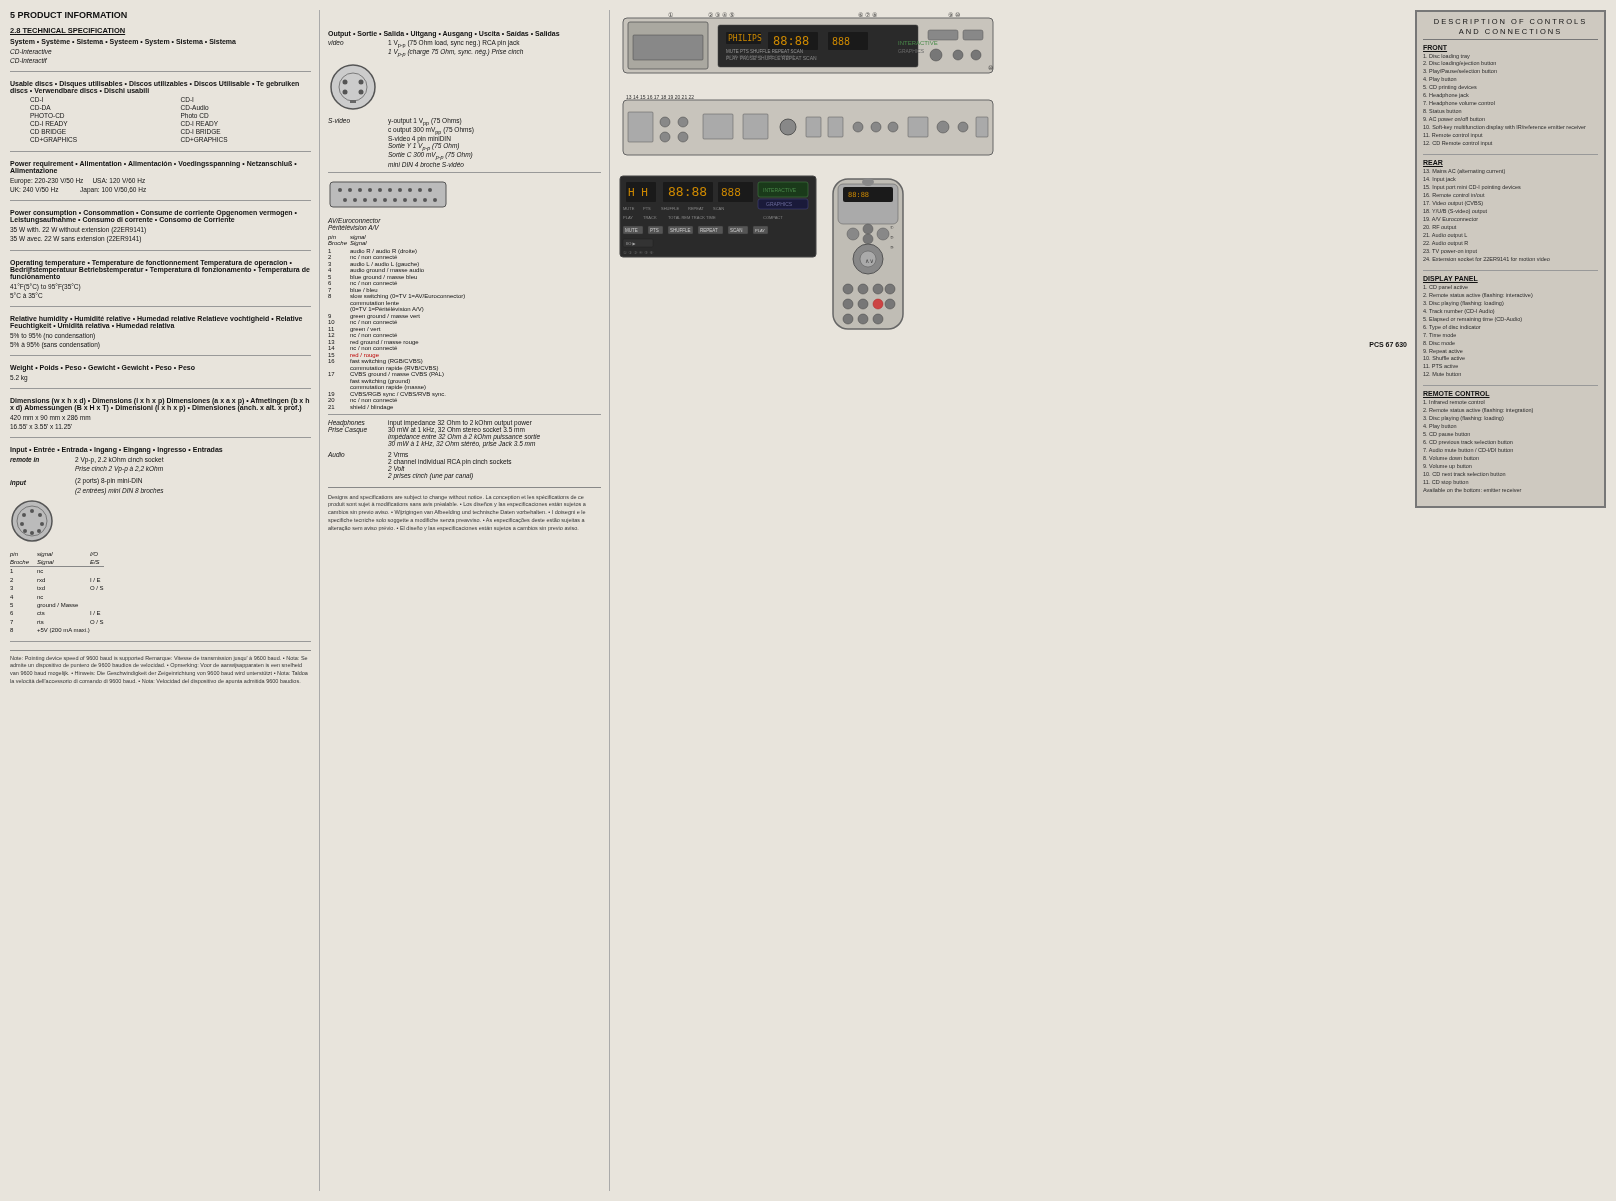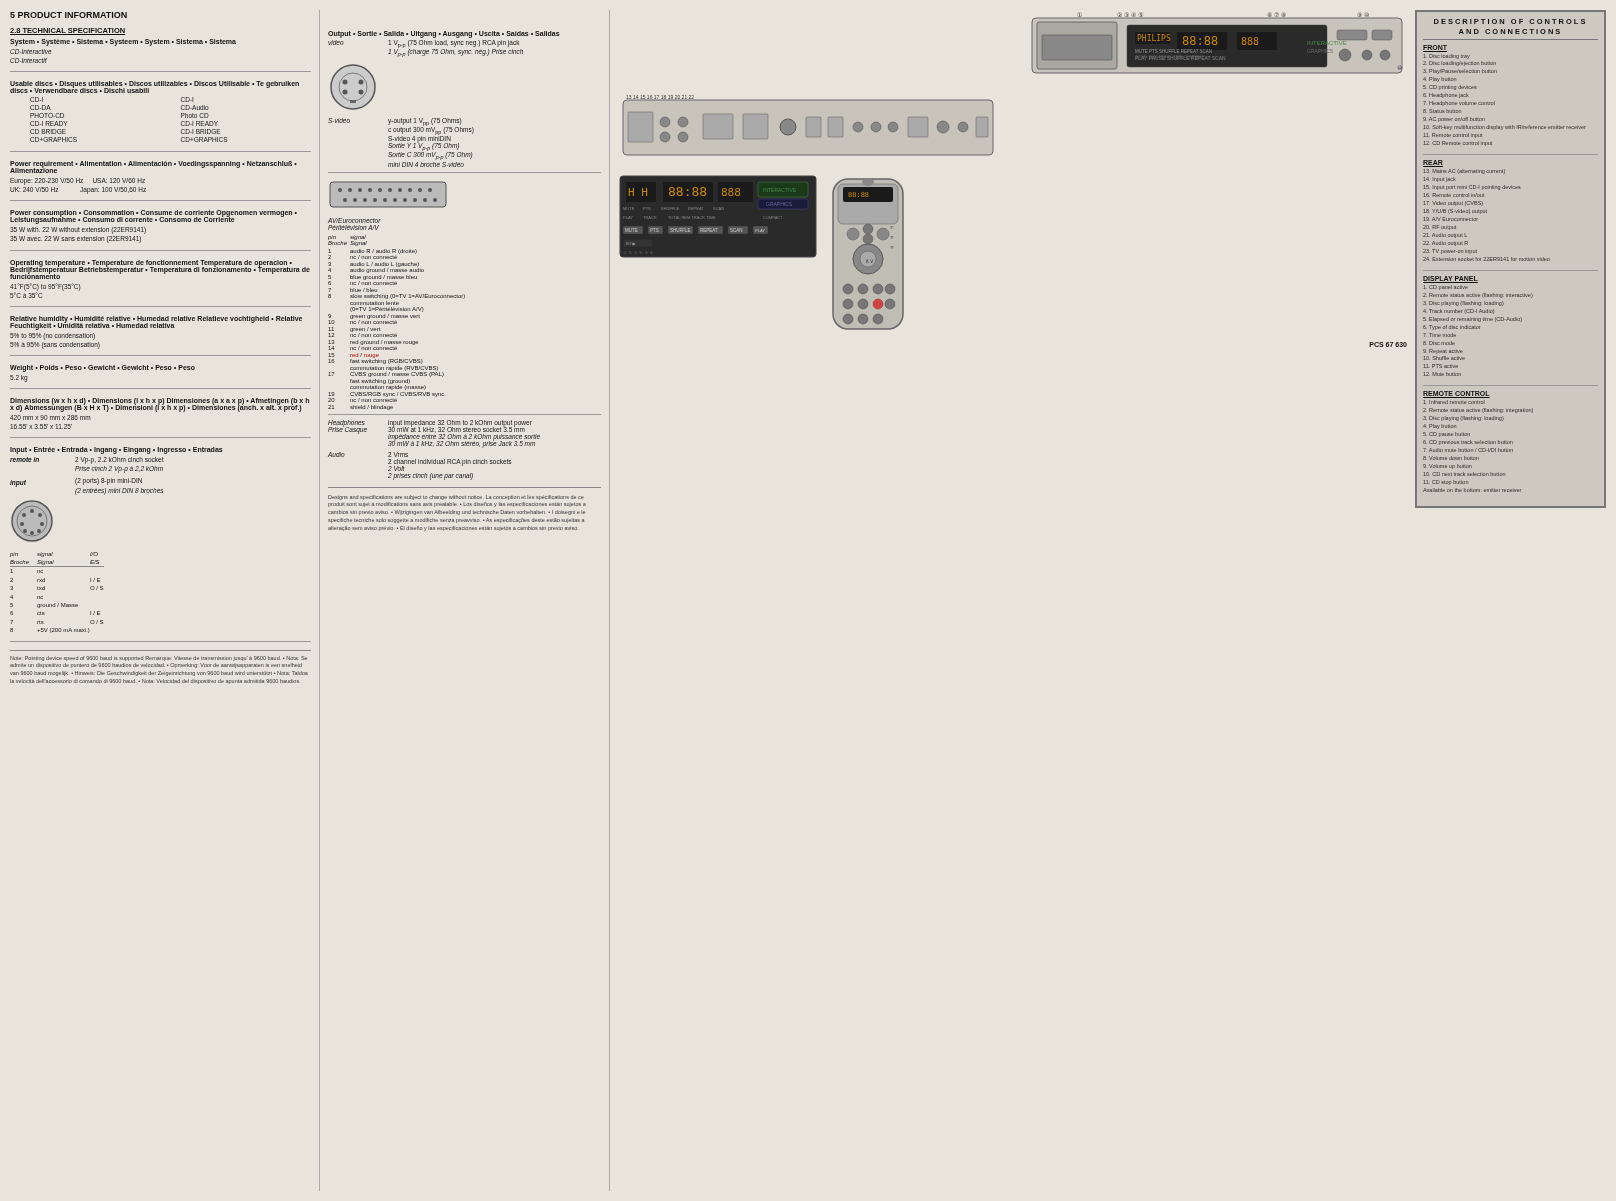--- a/index.html
+++ b/index.html
@@ -125,21 +125,21 @@
       padding-left: 4px;
     }
 
     .connections-desc-box {
       background: #cec9c0;
       border: 2px solid #777;
       padding: 5px 6px;
     }
     .connections-desc-title {
       font-size: 7.5px;
-      font-weight: bold;
+      font-weight: normal;
       text-align: center;
       letter-spacing: 2px;
       border-bottom: 1px solid #777;
       padding-bottom: 2px;
       margin-bottom: 4px;
       line-height: 1.3;
     }
 
     .section-label {
       font-size: 7px;
@@ -550,21 +550,21 @@
       </div>
 
       <div class="footer-notes-right" style="margin-top: auto; padding-top: 6px; border-top: 1px solid #888;">
         <span>Designs and specifications are subject to change without notice.
 La conception et les spécifications de ce produit sont sujet à modifications sans avis préalable. • Los diseños y las especificaciones están sujetos a cambios sin previo aviso. • Wijzigingen van Afbeelding und technische Daten vorbehalten. • I doisegni e le specifiche tecniche solo soggette a modifiche senza preavviso. • As especificações deste estão sujeitas a alteração sem aviso prévio. • El diseño y las especificaciones están sujetos a cambios sin previo aviso.</span>
       </div>
     </div>
 
     <div class="col-device">
 
-      <div style="position:relative; margin-bottom:6px;text-align:right;">
+      <div style="position:relative; margin-bottom:6px;">
         <svg width="380" height="75" viewBox="0 0 380 75">
 
           <rect x="5" y="8" width="370" height="55" rx="4" fill="#c8c4bc" stroke="#666" stroke-width="1"></rect>
 
           <rect x="10" y="12" width="80" height="47" rx="2" fill="#aaa8a0" stroke="#555" stroke-width="0.8"></rect>
           <rect x="15" y="25" width="70" height="25" rx="1" fill="#888" stroke="#444" stroke-width="0.5"></rect>
 
           <rect x="100" y="15" width="200" height="42" rx="2" fill="#2a2a2a" stroke="#444" stroke-width="0.5"></rect>
 
           <rect x="108" y="22" width="35" height="12" fill="#1a1a1a" rx="1"></rect>

